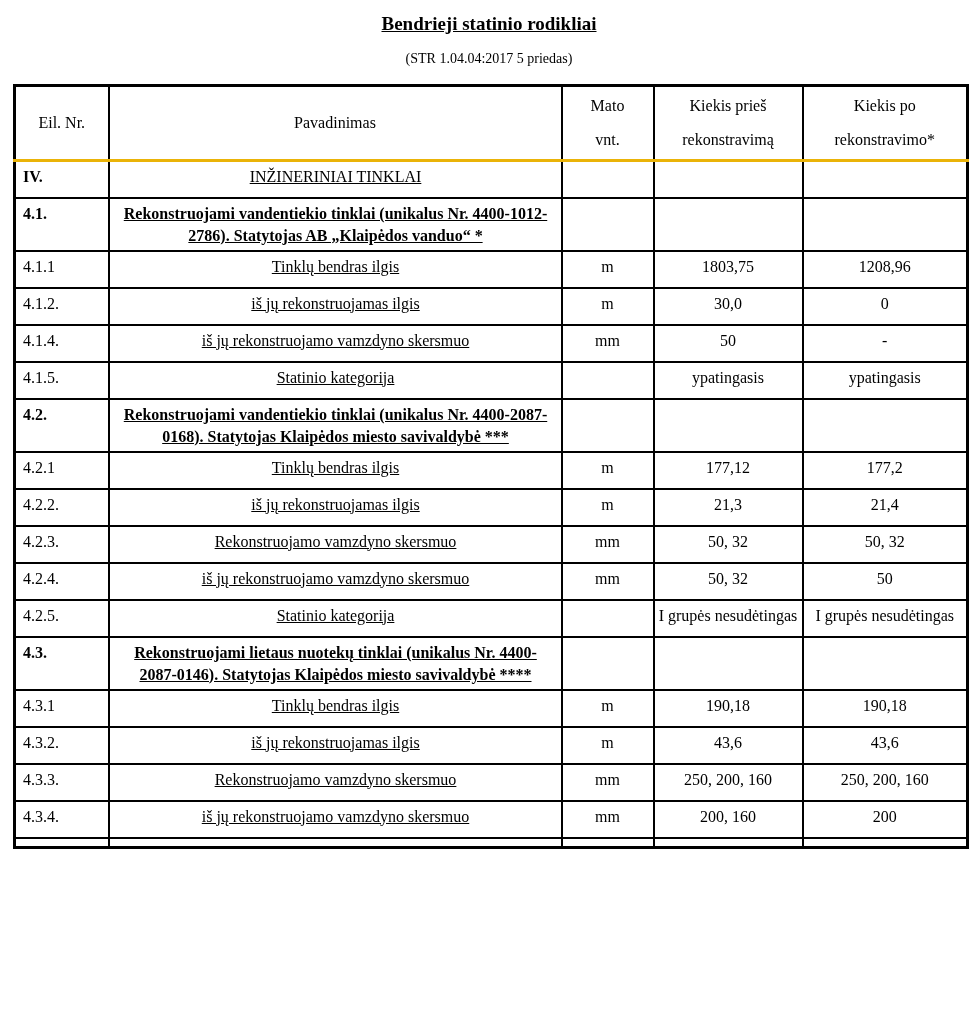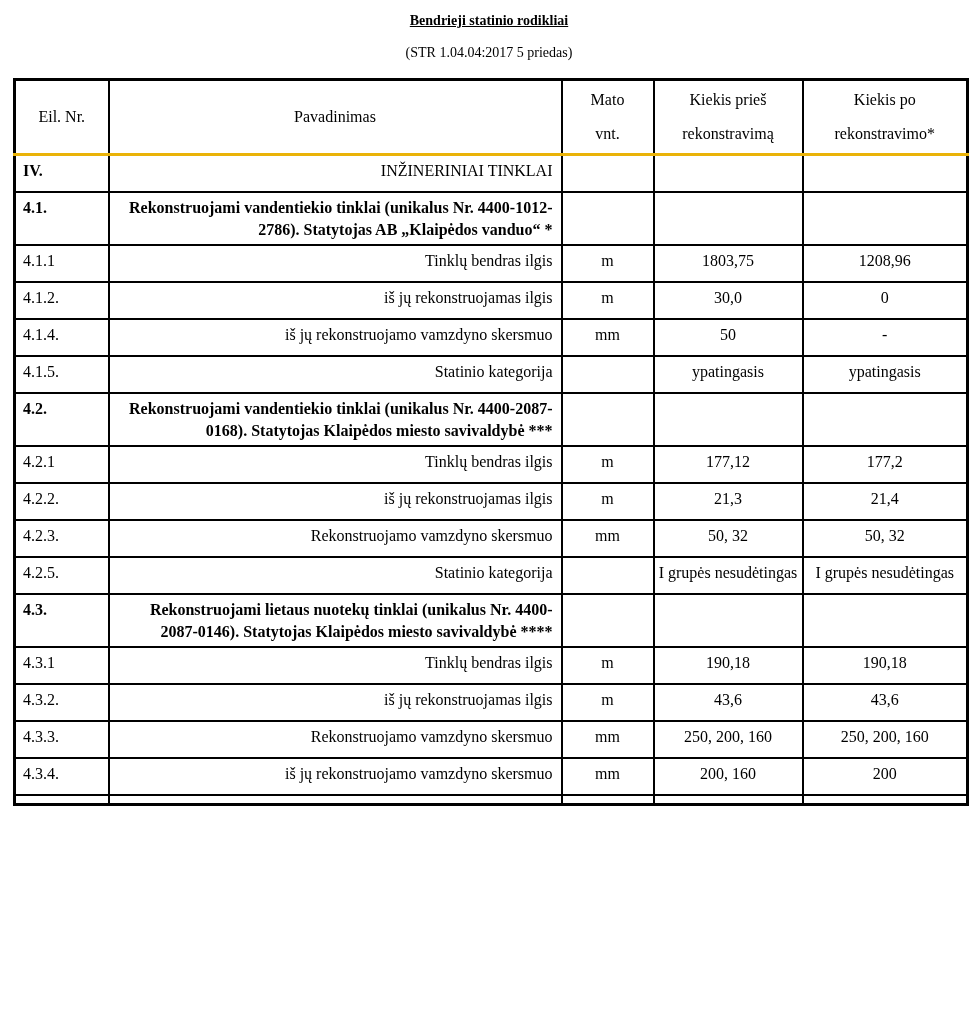--- a/index.html
+++ b/index.html
@@ -7,21 +7,21 @@
     width: 978px;
     height: 1020px;
     overflow: hidden;
     background: #ffffff;
     color: #000000;
     font-family: "Liberation Serif", "DejaVu Serif", serif;
   }
   .doc-title {
     margin-top: 13px;
     text-align: center;
-    font-size: 14px;
+    font-size: 19px;
     font-weight: bold;
     text-decoration: underline;
   }
   .doc-subtitle {
     margin-top: 16px;
     text-align: center;
     font-size: 14px;
     font-weight: normal;
   }
   table.main-table {
@@ -47,21 +47,21 @@
     height: 68px;
     vertical-align: middle;
     text-align: center;
     font-weight: normal;
     line-height: 34px;
     border-bottom: 3px solid #eab308;
     padding: 2px 4px;
   }
   tbody tr { height: 37px; }
   td.cell-nr   { padding: 4px 4px 3px 7px; text-align: left; }
-  td.cell-name { padding: 4px 8px 3px 9px; text-align: right; }
+  td.cell-name { padding: 4px 8px 3px 9px; text-align: center; text-decoration: underline; }
   td.cell-unit, td.cell-before, td.cell-after {
     padding: 4px 4px 3px; text-align: center;
   }
   tr.section-bold td { font-weight: bold; }
   tr.section-roman td.cell-nr { font-weight: bold; margin-left: 18px; }
   tr.partial-row { height: 8px; }
 </style>
 </head>
 <body>
 
@@ -151,20 +151,27 @@
         <td class="cell-after">21,4</td>
       </tr>
       <tr class="normal">
         <td class="cell-nr">4.2.3.</td>
         <td class="cell-name">Rekonstruojamo vamzdyno skersmuo</td>
         <td class="cell-unit">mm</td>
         <td class="cell-before">50, 32</td>
         <td class="cell-after">50, 32</td>
       </tr>
       <tr class="normal">
+        <td class="cell-nr">4.2.4.</td>
+        <td class="cell-name">iš jų rekonstruojamo vamzdyno skersmuo</td>
+        <td class="cell-unit">mm</td>
+        <td class="cell-before">50, 32</td>
+        <td class="cell-after">50</td>
+      </tr>
+      <tr class="normal">
         <td class="cell-nr">4.2.5.</td>
         <td class="cell-name">Statinio kategorija</td>
         <td class="cell-unit"></td>
         <td class="cell-before">I grupės nesudėtingas</td>
         <td class="cell-after">I grupės nesudėtingas</td>
       </tr>
       <tr class="section-bold">
         <td class="cell-nr">4.3.</td>
         <td class="cell-name">Rekonstruojami lietaus nuotekų tinklai (unikalus Nr. 4400-2087-0146). Statytojas Klaipėdos miesto savivaldybė ****</td>
         <td class="cell-unit"></td>

